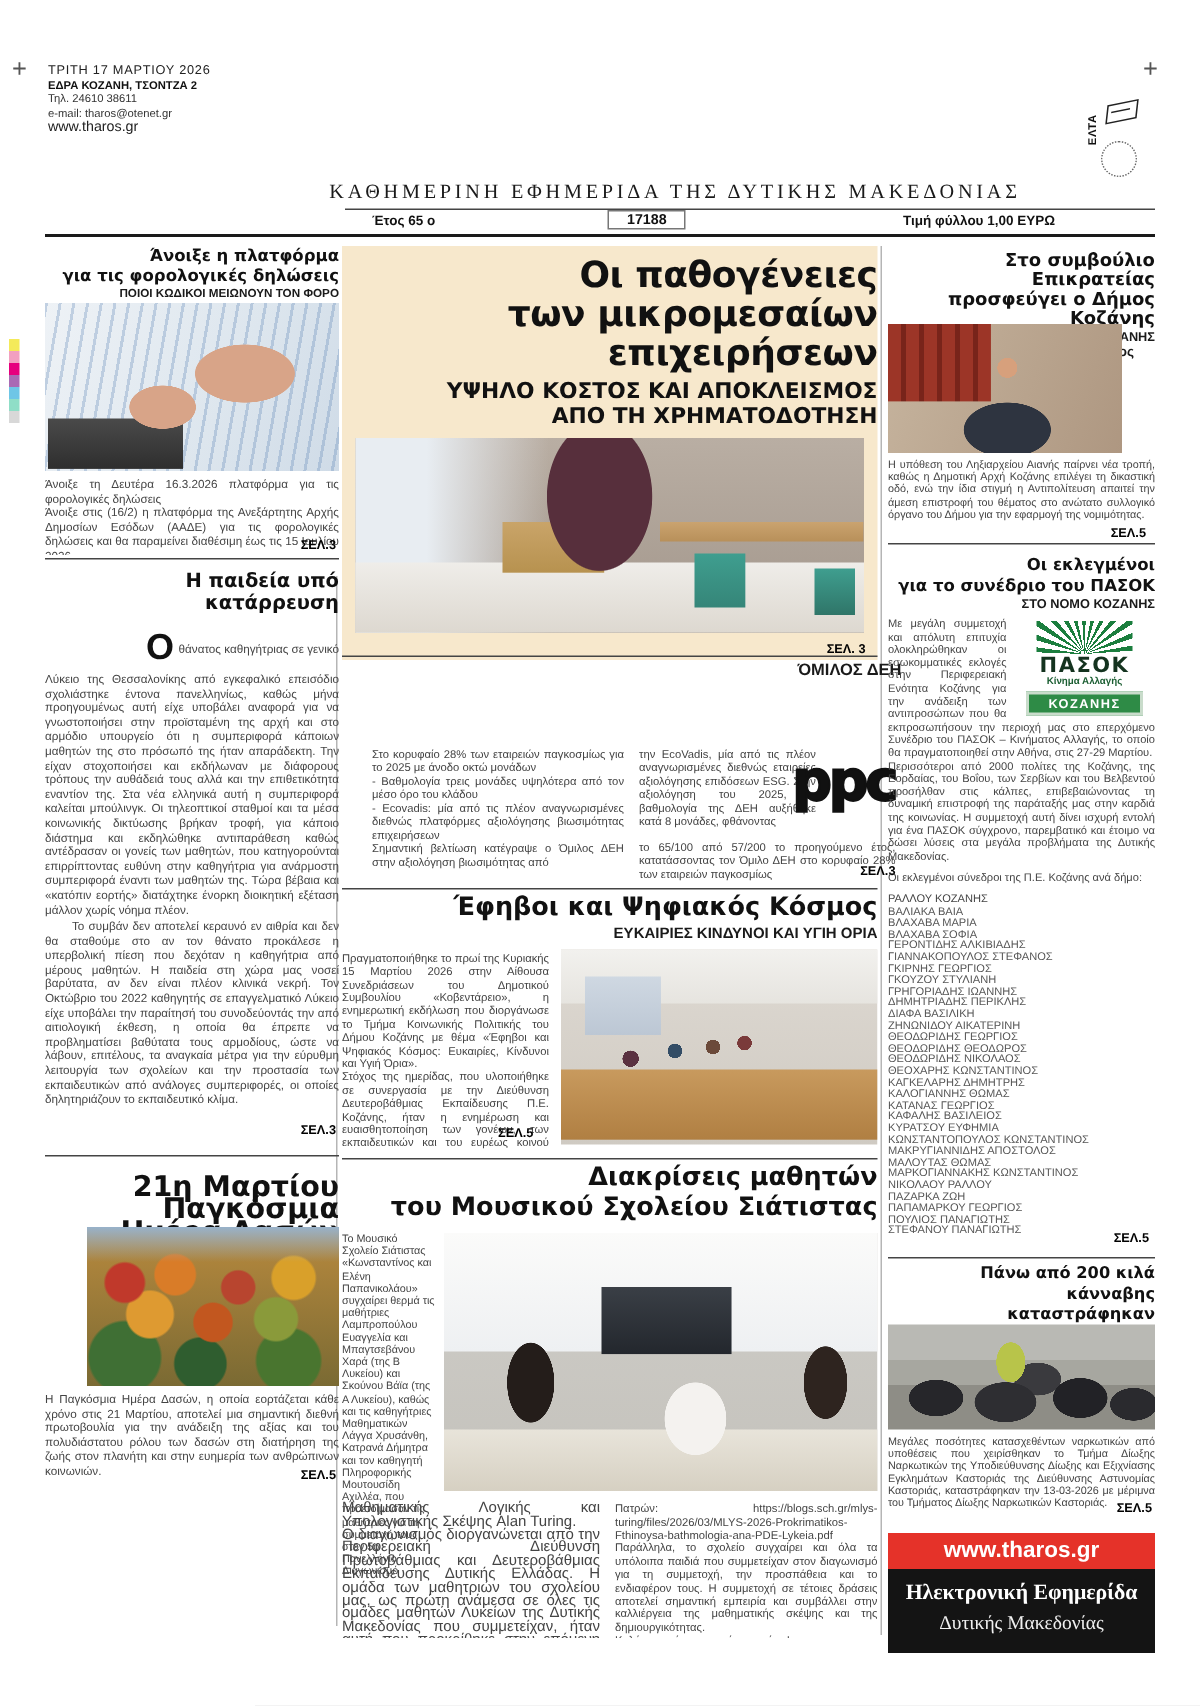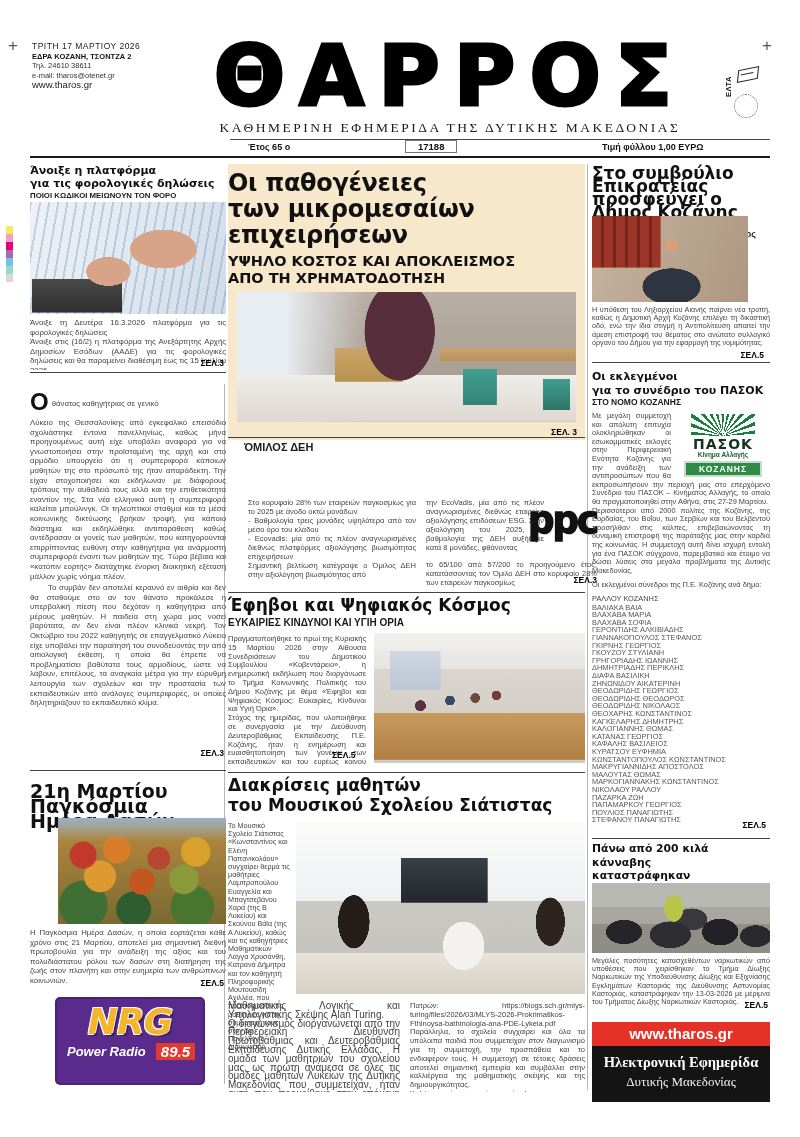--- a/index.html
+++ b/index.html
@@ -1,21 +1,21 @@
 <!DOCTYPE html>
 <html><head>
 <meta charset="utf-8">
 <style>
   html,body{margin:0;padding:0;background:#e9e9e9;}
   #page{position:relative;width:800px;height:1137px;margin:0 auto;background:#fff;
         font-family:"Liberation Sans",sans-serif;color:#3a3a3a;overflow:hidden;}
   .abs{position:absolute;}
   .pre{white-space:pre-line;}
   .j{text-align:justify;}
-  .ctr{text-align:left;}
+  .ctr{text-align:right;}
   .hid{overflow:hidden;}
   .rule{background:#444;}
   .vline{background:#b5b5b5;width:1px;}
   .crop{font-size:17px;color:#555;font-weight:400;}
   
   #hdr-info{left:32px;top:42px;font-size:7.5px;line-height:9.5px;color:#333;}
   #hdr-date{font-size:8.5px;letter-spacing:.5px;color:#222;}
   #hdr-addr{font-weight:bold;font-size:7.5px;color:#111;}
   #hdr-site{font-size:9.5px;color:#222;}
   #masthead{left:170px;top:34px;width:560px;text-align:center;font-size:84px;line-height:84px;
@@ -162,21 +162,20 @@
   </div>
 
   <div class="abs" id="hdr-info">
     <div id="hdr-date">ΤΡΙΤΗ 17 ΜΑΡΤΙΟΥ 2026</div>
     <div id="hdr-addr">ΕΔΡΑ ΚΟΖΑΝΗ, ΤΣΟΝΤΖΑ 2</div>
     <div>Τηλ. 24610 38611</div>
     <div>e-mail: tharos@otenet.gr</div>
     <div id="hdr-site">www.tharos.gr</div>
   </div>
 
-  <div class="abs" id="masthead">ΘΑΡΡΟΣ</div>
 
   <div class="abs" id="elta">
     <div class="elta-flag"></div>
     <div class="elta-word">ΕΛΤΑ</div>
     <div class="postmark"></div>
   </div>
 
   <div class="abs" id="subtitle">ΚΑΘΗΜΕΡΙΝΗ ΕΦΗΜΕΡΙΔΑ ΤΗΣ ΔΥΤΙΚΗΣ ΜΑΚΕΔΟΝΙΑΣ</div>
 
   <div class="abs rule" style="left:230px;top:139px;width:540px;height:1px;"></div>
@@ -193,44 +192,38 @@
 για τις φορολογικές δηλώσεις</div>
     <div class="t-kick ctr" style="font-size:7.8px;margin-top:1px;">ΠΟΙΟΙ ΚΩΔΙΚΟΙ ΜΕΙΩΝΟΥΝ ΤΟΝ ΦΟΡΟ</div>
     <div class="abs ph ph-tax" style="left:0;top:38px;width:196px;height:112px;"></div>
     <div class="abs body-s j pre" style="left:0;top:154px;width:196px;height:44px;">Άνοιξε τη Δευτέρα 16.3.2026 πλατφόρμα για τις φορολογικές δηλώσεις
 Άνοιξε στις (16/2) η πλατφόρμα της Ανεξάρτητης Αρχής Δημοσίων Εσόδων (ΑΑΔΕ) για τις φορολογικές δηλώσεις και θα παραμείνει διαθέσιμη έως τις 15 Ιουλίου 2026.</div>
     <div class="abs ref" style="right:2px;top:194px;">ΣΕΛ.3</div>
   </div>
   <div class="abs rule" style="left:30px;top:372px;width:196px;height:1px;"></div>
 
   <div class="abs hid" style="left:30px;top:380px;width:196px;height:380px;">
+    <div class="ttl ctr" style="font-size:13px;">Η παιδεία υπό κατάρρευση</div>
     <div class="ctr" style="margin-top:8px;font-size:7.8px;color:#444;">
       <span class="drop">Ο</span><span>θάνατος καθηγήτριας σε γενικό</span>
     </div>
     <div class="body-s j" style="margin-top:2px;">Λύκειο της Θεσσαλονίκης από εγκεφαλικό επεισόδιο σχολιάστηκε έντονα πανελληνίως, καθώς μήνα προηγουμένως αυτή είχε υποβάλει αναφορά για να γνωστοποιήσει στην προϊσταμένη της αρχή και στο αρμόδιο υπουργείο ότι η συμπεριφορά κάποιων μαθητών της στο πρόσωπό της ήταν απαράδεκτη. Την είχαν στοχοποιήσει και εκδήλωναν με διάφορους τρόπους την αυθάδειά τους αλλά και την επιθετικότητα εναντίον της. Στα νέα ελληνικά αυτή η συμπεριφορά καλείται μπούλινγκ. Οι τηλεοπτικοί σταθμοί και τα μέσα κοινωνικής δικτύωσης βρήκαν τροφή, για κάποιο διάστημα και εκδηλώθηκε αντιπαράθεση καθώς αντέδρασαν οι γονείς των μαθητών, που κατηγορούνται επιρρίπτοντας ευθύνη στην καθηγήτρια για ανάρμοστη συμπεριφορά έναντι των μαθητών της. Τώρα βέβαια και «κατόπιν εορτής» διατάχτηκε ένορκη διοικητική εξέταση μάλλον χωρίς νόημα πλέον.</div>
     <div class="body-s j" style="text-indent:18px;margin-top:2px;">Το συμβάν δεν αποτελεί κεραυνό εν αιθρία και δεν θα σταθούμε στο αν τον θάνατο προκάλεσε η υπερβολική πίεση που δεχόταν η καθηγήτρια από μέρους μαθητών. Η παιδεία στη χώρα μας νοσεί βαρύτατα, αν δεν είναι πλέον κλινικά νεκρή. Τον Οκτώβριο του 2022 καθηγητής σε επαγγελματικό Λύκειο είχε υποβάλει την παραίτησή του συνοδεύοντάς την από αιτιολογική έκθεση, η οποία θα έπρεπε να προβληματίσει βαθύτατα τους αρμοδίους, ώστε να λάβουν, επιτέλους, τα αναγκαία μέτρα για την εύρυθμη λειτουργία των σχολείων και την προστασία των εκπαιδευτικών από ανάλογες συμπεριφορές, οι οποίες δηλητηριάζουν το εκπαιδευτικό κλίμα.</div>
     <div class="abs ref" style="right:2px;bottom:2px;background:#fff;padding-left:4px;">ΣΕΛ.3</div>
   </div>
   <div class="abs rule" style="left:30px;top:770px;width:196px;height:1px;"></div>
 
   <div class="abs hid" style="left:30px;top:782px;width:196px;height:206px;">
     <div class="ttl ctr pre" style="font-size:19px;line-height:15px;margin-top:2px;">21η Μαρτίου Παγκόσμια
 Ημέρα Δασών</div>
     <div class="abs ph ph-forest" style="left:28px;top:36px;width:168px;height:106px;"></div>
     <div class="abs body-s j" style="left:0;top:146px;width:196px;height:50px;">Η Παγκόσμια Ημέρα Δασών, η οποία εορτάζεται κάθε χρόνο στις 21 Μαρτίου, αποτελεί μια σημαντική διεθνή πρωτοβουλία για την ανάδειξη της αξίας και του πολυδιάστατου ρόλου των δασών στη διατήρηση της ζωής στον πλανήτη και στην ευημερία των ανθρώπινων κοινωνιών.</div>
     <div class="abs ref" style="right:2px;top:196px;">ΣΕΛ.5</div>
   </div>
 
-  <div class="abs" id="nrg">
-    <div class="nrg-word">NRG</div>
-    <div class="nrg-row">
-      <span class="nrg-tag">Power Radio</span>
-      <span class="nrg-freq">89.5</span>
-    </div>
-  </div>
 
   <div class="abs" id="cream">
     <div class="ttl ctr pre" style="font-size:24px;line-height:26px;margin-top:6px;letter-spacing:-.3px;">Οι παθογένειες
 των μικρομεσαίων
 επιχειρήσεων</div>
     <div class="ttl ctr pre" style="font-size:14.5px;line-height:17px;margin-top:5px;">ΥΨΗΛΟ ΚΟΣΤΟΣ ΚΑΙ ΑΠΟΚΛΕΙΣΜΟΣ
 ΑΠΟ ΤΗ ΧΡΗΜΑΤΟΔΟΤΗΣΗ</div>
     <div class="abs ph ph-office" style="left:9px;top:128px;width:339px;height:130px;"></div>
     <div class="abs ref" style="right:8px;bottom:3px;">ΣΕΛ. 3</div>
   </div>
@@ -265,21 +258,21 @@
     <div class="abs body-xs" style="left:0;top:46px;width:62px;height:176px;">Το Μουσικό Σχολείο Σιάτιστας «Κωνσταντίνος και Ελένη Παπανικολάου» συγχαίρει θερμά τις μαθήτριες Λαμπροπούλου Ευαγγελία και Μπαγτσεβάνου Χαρά (της Β Λυκείου) και Σκούνου Βάϊα (της Α Λυκείου), καθώς και τις καθηγήτριες Μαθηματικών Λάγγα Χρυσάνθη, Κατρανά Δήμητρα και τον καθηγητή Πληροφορικής Μουτουσίδη Αχιλλέα, που προετοίμασαν τις μαθήτριες για τη συμμετοχή τους στον 5ο Πανελλήνιο Διαγωνισμό</div>
     <div class="abs ph ph-students" style="left:68px;top:46px;width:289px;height:172px;"></div>
     <div class="abs body-s j pre" style="left:0;top:226px;width:172px;height:88px;font-size:10px;line-height:8.8px;">Μαθηματικής Λογικής και Υπολογιστικής Σκέψης Alan Turing.
 Ο διαγωνισμός διοργανώνεται από την Περιφερειακή Διεύθυνση Πρωτοβάθμιας και Δευτεροβάθμιας Εκπαίδευσης Δυτικής Ελλάδας. Η ομάδα των μαθητριών του σχολείου μας, ως πρώτη ανάμεσα σε όλες τις ομάδες μαθητών Λυκείων της Δυτικής Μακεδονίας που συμμετείχαν, ήταν αυτή που προκρίθηκε στην επόμενη φάση του διαγωνισμού, η οποία θα πραγματοποιηθεί το Σάββατο 04/04/2026 στο Μικτό Πειραματικό Σχολείο Πανεπιστημίου</div>
     <div class="abs body-s j pre" style="left:182px;top:226px;width:175px;height:88px;font-size:7.5px;line-height:8.8px;">Πατρών: https://blogs.sch.gr/mlys-turing/files/2026/03/MLYS-2026-Prokrimatikos-Fthinoysa-bathmologia-ana-PDE-Lykeia.pdf
 Παράλληλα, το σχολείο συγχαίρει και όλα τα υπόλοιπα παιδιά που συμμετείχαν στον διαγωνισμό για τη συμμετοχή, την προσπάθεια και το ενδιαφέρον τους. Η συμμετοχή σε τέτοιες δράσεις αποτελεί σημαντική εμπειρία και συμβάλλει στην καλλιέργεια της μαθηματικής σκέψης και της δημιουργικότητας.
 Καλή επιτυχία στην επόμενη φάση!</div>
   </div>
 
   <div class="abs hid" style="left:592px;top:164px;width:178px;height:196px;">
-    <div class="ttl ctr pre" style="font-size:17px;line-height:13px;margin-top:3px;">Στο συμβούλιο Επικρατείας
+    <div class="ttl ctr pre" style="font-size:12px;line-height:13px;margin-top:3px;">Στο συμβούλιο Επικρατείας
 προσφεύγει ο Δήμος Κοζάνης</div>
     <div class="t-kick ctr" style="font-size:8.5px;">ΓΙΑ ΤΟ ΛΗΞΙΑΡΧΕΙΟ ΤΗΣ ΑΙΑΝΗΣ</div>
     <div class="t-kick" style="font-size:9px;text-align:right;padding-right:14px;">Γιώργος Τζέλλος</div>
     <div class="abs ph ph-mayor" style="left:0;top:52px;width:156px;height:86px;"></div>
     <div class="abs body-xs j" style="left:0;top:142px;width:178px;height:46px;">Η υπόθεση του Ληξιαρχείου Αιανής παίρνει νέα τροπή, καθώς η Δημοτική Αρχή Κοζάνης επιλέγει τη δικαστική οδό, ενώ την ίδια στιγμή η Αντιπολίτευση απαιτεί την άμεση επιστροφή του θέματος στο ανώτατο συλλογικό όργανο του Δήμου για την εφαρμογή της νομιμότητας.</div>
     <div class="abs ref" style="right:6px;top:186px;">ΣΕΛ.5</div>
   </div>
   <div class="abs rule" style="left:592px;top:362px;width:178px;height:1px;"></div>
 
   <div class="abs hid" style="left:592px;top:368px;width:178px;height:464px;">

